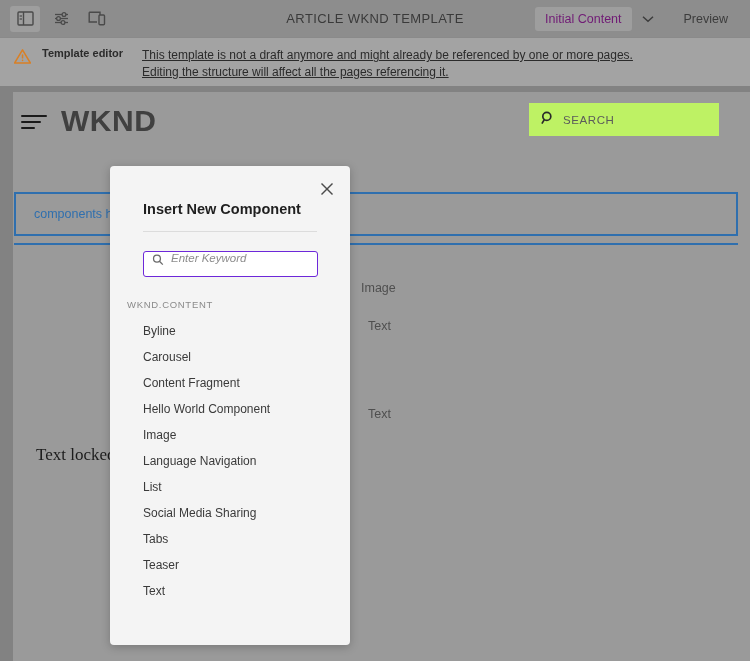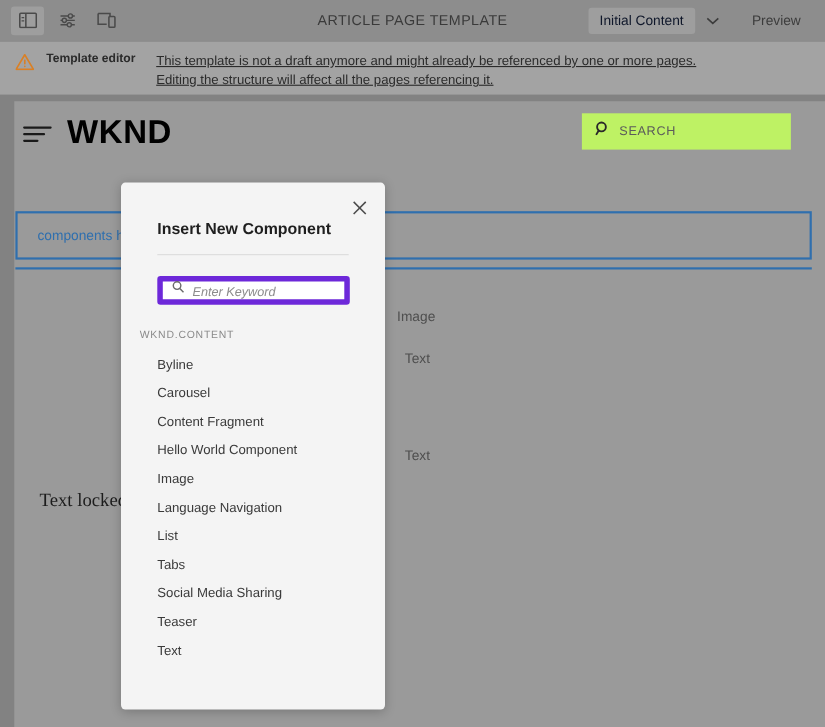--- a/index.html
+++ b/index.html
@@ -31,21 +31,21 @@
     text-align: center;
     font-size: 13px; letter-spacing: .4px;
     color: #3a3a3a;
     pointer-events: none;
   }
   .tb-right {
     margin-left: auto; display: flex; align-items: center;
     padding-right: 14px; gap: 2px; position: relative; z-index: 2;
   }
   .tb-btn {
-    font-size: 12.5px; color: #0f172a;
+    font-size: 12.5px; color: #701a75;
     padding: 5px 10px; border-radius: 3px;
   }
   .tb-btn.boxed { background: #9e9e9e; }
   .tb-chev {
     width: 28px; height: 26px;
     display: flex; align-items: center; justify-content: center;
     color: #3c3c3c;
   }
   .tb-preview { font-size: 12.5px; color: #3c3c3c; padding: 5px 8px; margin-left: 12px; }
 
@@ -76,21 +76,21 @@
   .wknd-header { position: relative; height: 66px; }
   .wknd-logo-row {
     position: absolute; left: 8px; top: 12px;
     display: flex; align-items: center; gap: 14px;
   }
   .hamburger { display: flex; flex-direction: column; gap: 4px; padding-top: 2px; }
   .hamburger i { display: block; height: 2px; background: #1a1a1a; border-radius: 1px; }
   .hamburger i:nth-child(1) { width: 26px; }
   .hamburger i:nth-child(2) { width: 20px; }
   .hamburger i:nth-child(3) { width: 14px; }
-  .wknd-word { font-size: 30px; font-weight: bold; color: #000000; letter-spacing: .5px; }
+  .wknd-word { font-size: 30px; font-weight: bold; color: #404040; letter-spacing: .5px; }
   .search-box {
     position: absolute; right: 31px; top: 11px;
     width: 190px; height: 33px;
     background: #bef264;
     display: flex; align-items: center; gap: 8px;
     padding-left: 12px;
   }
   .search-ph { font-size: 11.5px; color: #5b5b5b; letter-spacing: .6px; }
 
   
@@ -135,23 +135,23 @@
     font-size: 14.5px; font-weight: bold; color: #1f1f1f;
   }
   .modal-divider {
     margin: 14px 33px 0 33px;
     height: 1px; background: #dcdcdc;
   }
   .modal-search {
     margin: 19px 0 0 33px;
     width: 175px; height: 26px;
     background: #fff;
-    border: 5px solid #6d28d9;
+    border: 1px solid #6d28d9;
     border-radius: 3px;
-    display: flex; align-items: flex-end; gap: 7px;
+    display: flex; align-items: flex-start; gap: 7px;
     padding-left: 8px;
   }
   .modal-search-ph {
     font-size: 11.5px; font-style: italic; color: #8c8c8c;
   }
   .group-label {
     margin: 22px 0 0 17px;
     font-size: 9.5px; color: #8a8a8a; letter-spacing: .7px;
   }
   .comp-list { margin-top: 8px; }
@@ -183,21 +183,21 @@
         <circle cx="10" cy="11.5" r="1.9" fill="#8d8d8d"></circle>
       </svg>
     </div>
     <div class="tb-icon">
       <svg width="18" height="15" viewBox="0 0 18 15" fill="none" stroke="currentColor" stroke-width="1.4">
         <path d="M1.2 1.2 H12 V4 M1.2 1.2 V11 H9"></path>
         <rect x="11" y="4" width="5.5" height="9.8" rx="1"></rect>
       </svg>
     </div>
   </div>
-  <div class="tb-title">ARTICLE PAGE TEMPLATE</div>
+  <div class="tb-title">ARTICLE WKND TEMPLATE</div>
   <div class="tb-right">
     <div class="tb-btn boxed">Initial Content</div>
     <div class="tb-chev">
       <svg width="12" height="8" viewBox="0 0 12 8" fill="none" stroke="currentColor" stroke-width="1.5">
         <path d="M1 1.8 L6 6.2 L11 1.8"></path>
       </svg>
     </div>
     <div class="tb-preview">Preview</div>
   </div>
 </div>
@@ -271,18 +271,18 @@
   <div class="group-label">WKND.CONTENT</div>
 
   <div class="comp-list">
     <div class="comp-item">Byline</div>
     <div class="comp-item">Carousel</div>
     <div class="comp-item">Content Fragment</div>
     <div class="comp-item">Hello World Component</div>
     <div class="comp-item">Image</div>
     <div class="comp-item">Language Navigation</div>
     <div class="comp-item">List</div>
+    <div class="comp-item">Social Media Sharing</div>
     <div class="comp-item">Tabs</div>
-    <div class="comp-item">Social Media Sharing</div>
     <div class="comp-item">Teaser</div>
     <div class="comp-item">Text</div>
   </div>
 </div>
 
 </body></html>

